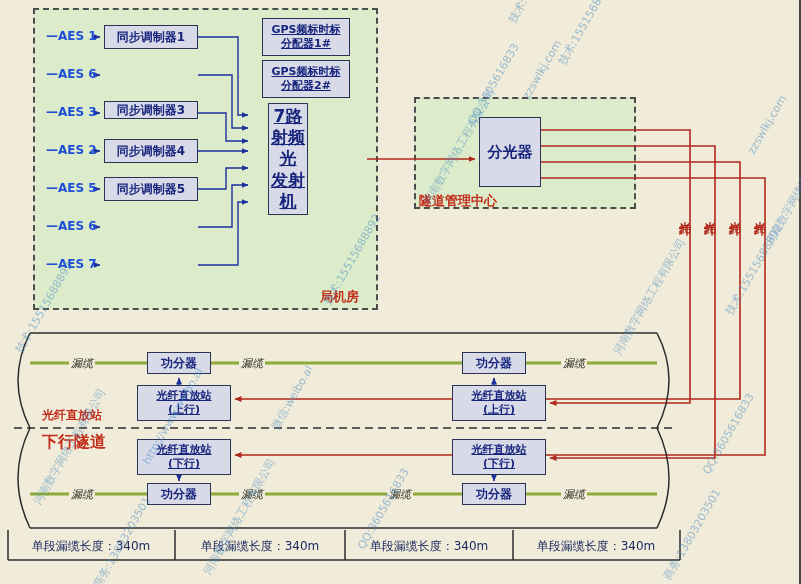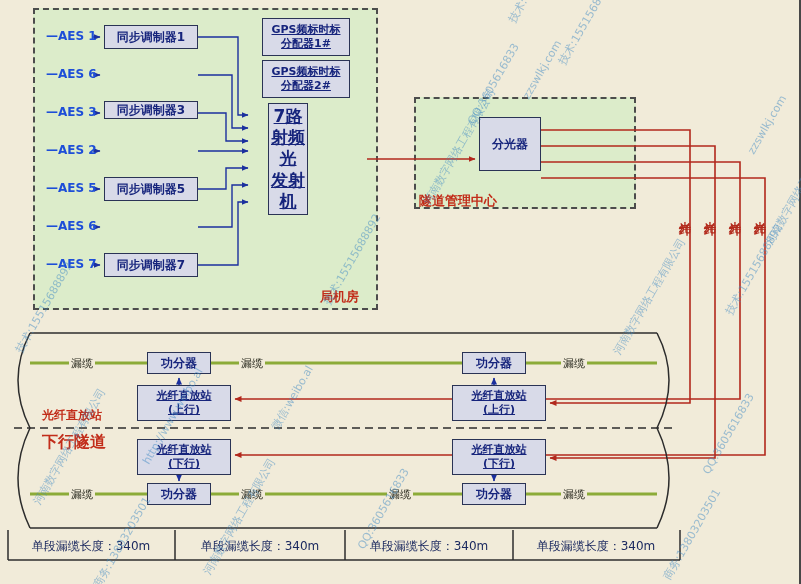--- a/index.html
+++ b/index.html
@@ -17,21 +17,21 @@
     position:absolute; z-index:2; box-sizing:border-box;
     background:#d8dae8; border:1.4px solid #2a3355;
     color:#16247c; font-size:12px; font-weight:bold;
     display:flex; align-items:center; justify-content:center; text-align:center;
     line-height:1.25;
   }
   .box .l { display:block;text-decoration:underline; }
   .aes { position:absolute; z-index:2; color:#1d4ed8; font-size:12px; font-weight:bold; white-space:nowrap; }
   .redlbl { position:absolute; z-index:3; color:#c22d1a; font-size:13px; font-weight:bold; white-space:nowrap; }
   .fiber { position:absolute; z-index:3; writing-mode:vertical-rl; color:#b32b1d; font-size:12px; font-weight:bold; letter-spacing:3px; }
-  .cable { position:absolute; z-index:2; transform:translateX(-50%); font-size:11px; color:#2b2b20; background:#f1ebd9; padding:0 2px; line-height:13px; white-space:nowrap; }
+  .cable { position:absolute; z-index:2; transform:translateX(-50%); font-size:11px; color:#2b2b20; background:#f1ebd9; padding:0 2px; line-height:13px; white-space:nowrap;font-style:italic; }
   .seg { position:absolute; z-index:2; transform:translateX(-50%); font-size:12px; color:#1c2a60; white-space:nowrap; }
   .wm { position:absolute; z-index:6; color:rgba(66,140,198,0.5); font-size:11px; white-space:nowrap;
         transform:rotate(-60deg); transform-origin:0 0; pointer-events:none; }
   .edge { position:absolute; z-index:5; right:0; top:0; width:2px; height:100%; background:#474747; }
 </style>
 </head>
 <body>
 
 <div class="stage">
 
@@ -107,22 +107,22 @@
   <span class="aes" style="left:46px;top:29px">—AES 1</span>
   <span class="aes" style="left:46px;top:67px">—AES 6</span>
   <span class="aes" style="left:46px;top:105px">—AES 3</span>
   <span class="aes" style="left:46px;top:143px">—AES 2</span>
   <span class="aes" style="left:46px;top:181px">—AES 5</span>
   <span class="aes" style="left:46px;top:219px">—AES 6</span>
   <span class="aes" style="left:46px;top:257px">—AES 7</span>
 
   <div class="box" style="left:104px;top:25px;width:94px;height:24px">同步调制器1</div>
   <div class="box" style="left:104px;top:101px;width:94px;height:18px">同步调制器3</div>
+  <div class="box" style="left:104px;top:139px;width:94px;height:24px">同步调制器4</div>
   <div class="box" style="left:104px;top:177px;width:94px;height:24px">同步调制器5</div>
-  <div class="box" style="left:104px;top:253px;width:94px;height:24px">同步调制器7</div>
 
   <div class="box" style="left:262px;top:18px;width:88px;height:38px;font-size:11px">
     <div>
       <span class="l">GPS频标时标</span>
       <span class="l">分配器1#</span>
     </div>
   </div>
   <div class="box" style="left:262px;top:60px;width:88px;height:38px;font-size:11px">
     <div>
       <span class="l">GPS频标时标</span>
@@ -135,21 +135,21 @@
       <span class="l">7路</span>
       <span class="l">射频</span>
       <span class="l">光</span>
       <span class="l">发射机</span>
     </div>
   </div>
 
 
   <span class="redlbl" style="left:320px;top:288px">局机房</span>
 
-  <div class="box" style="left:479px;top:117px;width:62px;height:54px;font-size:12px">分光器</div>
+  <div class="box" style="left:479px;top:117px;width:62px;height:70px;font-size:15px">分光器</div>
   <span class="redlbl" style="left:419px;top:192px">隧道管理中心</span>
 
   <span class="fiber" style="left:676px;top:211px">光纤</span>
   <span class="fiber" style="left:701px;top:211px">光纤</span>
   <span class="fiber" style="left:726px;top:211px">光纤</span>
   <span class="fiber" style="left:751px;top:211px">光纤</span>
 
   <span class="redlbl" style="left:42px;top:407px;font-size:12px">光纤直放站</span>
   <span class="redlbl" style="left:42px;top:432px;font-size:16px">下行隧道</span>
 

